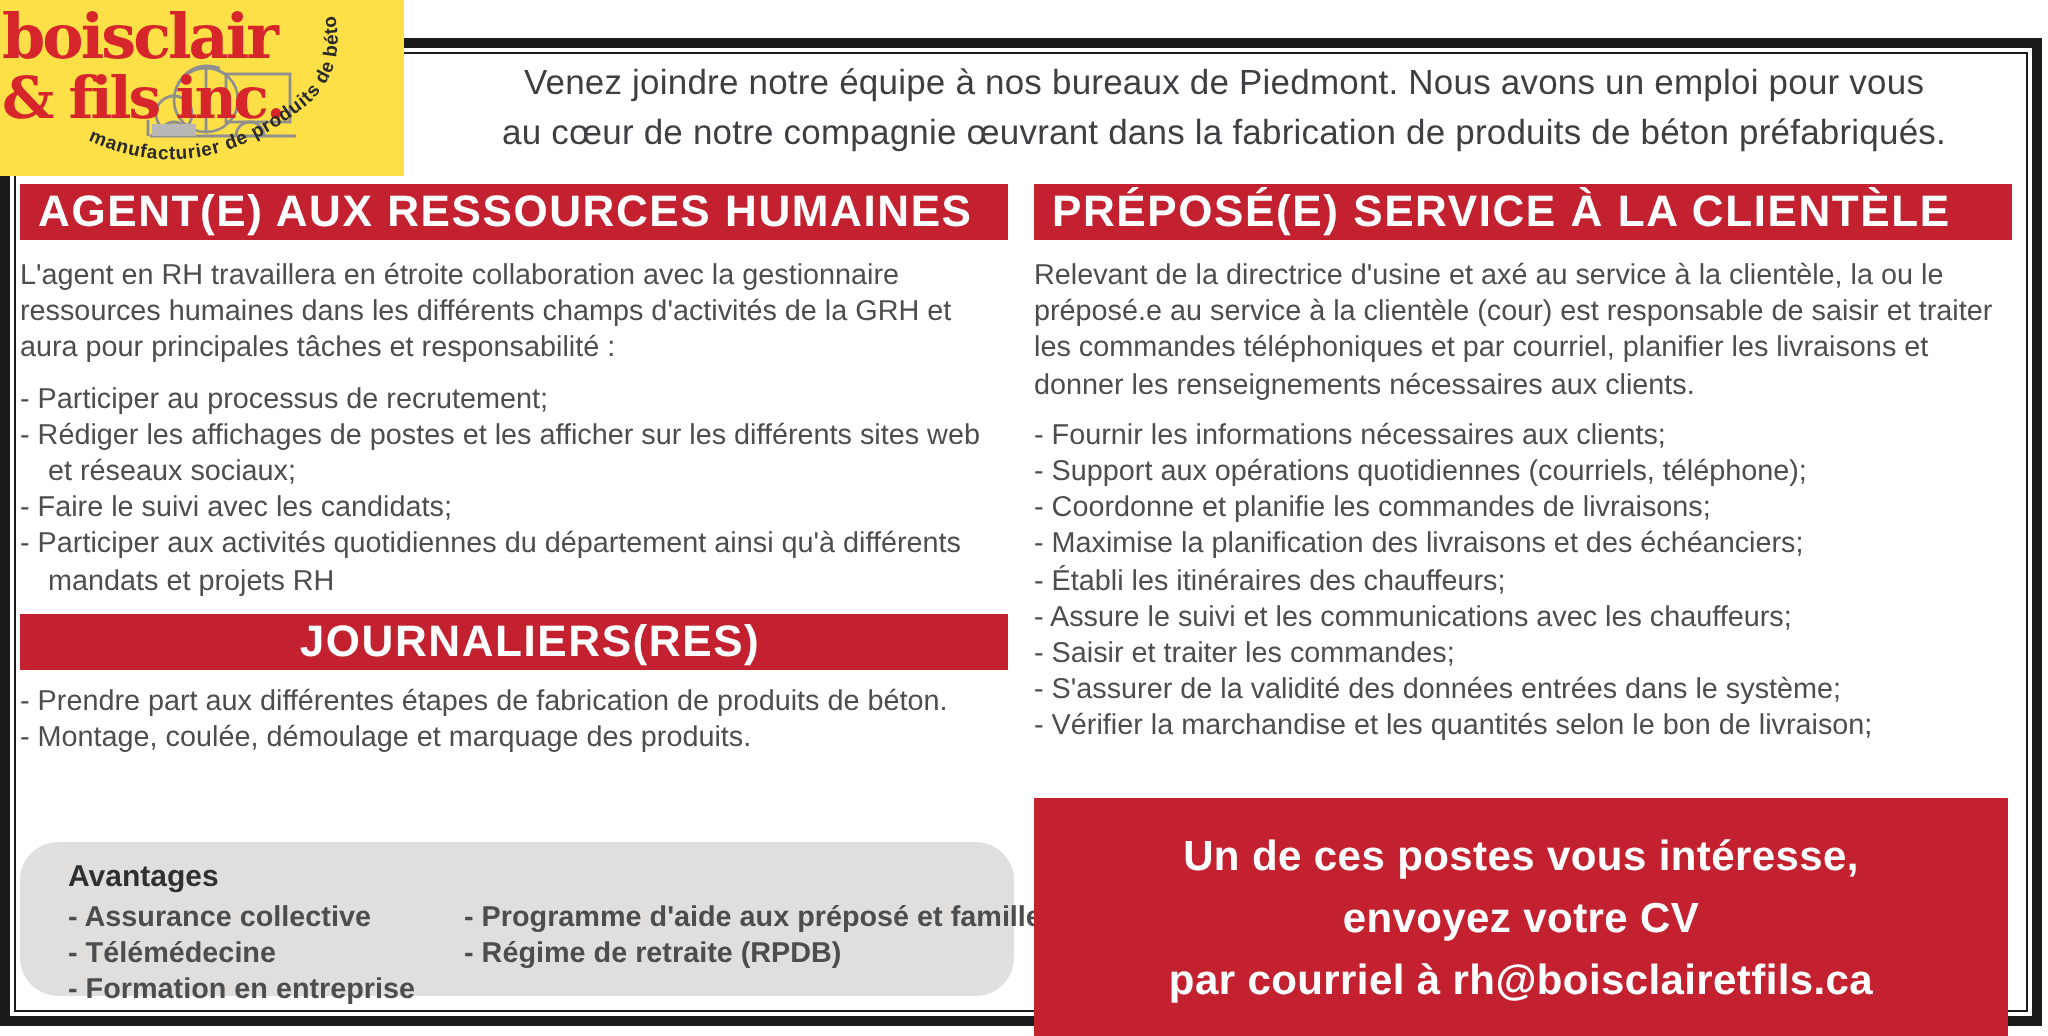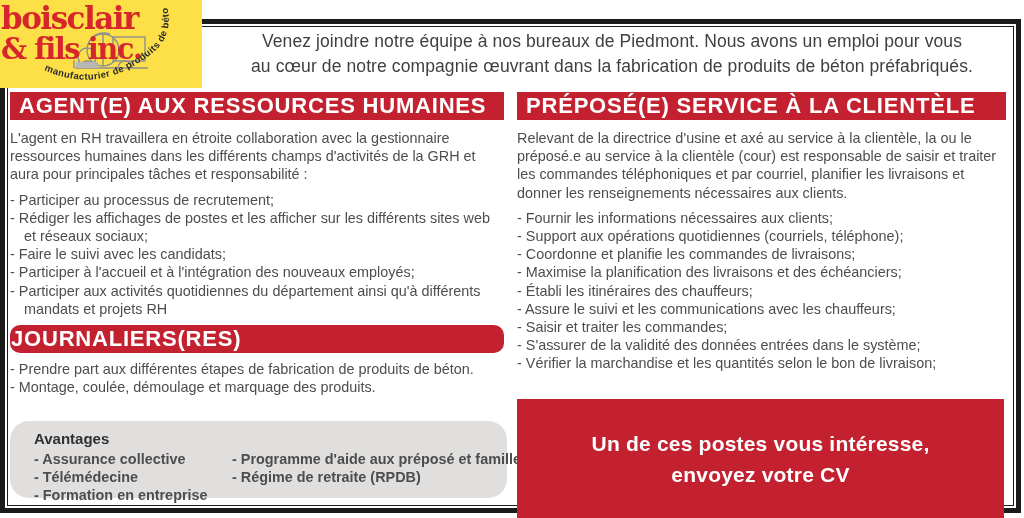--- a/index.html
+++ b/index.html
@@ -31,21 +31,21 @@
   
   .col{position:absolute;top:92px;z-index:4;}
   .col-left{left:10px;width:494px;}
   .col-right{left:517px;width:489px;}
   .bar{
     background:#c42130;color:#ffffff;font-weight:bold;
     font-size:22px;height:28px;line-height:28px;
     padding-left:9px;letter-spacing:.8px;box-sizing:border-box;
     white-space:nowrap;
   }
-  .bar.centered{text-align:left;padding-left:1px;border-radius:10px;}
+  .bar.centered{text-align:center;padding-left:16px;}
   .para{
     margin-top:9px;color:#4c4d4f;font-size:14.4px;line-height:18.2px;
   }
   .bullets{margin-top:7px;color:#4c4d4f;font-size:14.4px;line-height:18.2px;}
   .bullets .bullet{padding-left:14px;text-indent:-14px;}
   .bullets .bullet::before{content:"- ";}
   .bar-2{margin-top:7px;}
   
   .benefits{
     position:absolute;left:10px;top:421px;width:497px;height:77px;z-index:4;
@@ -107,21 +107,20 @@
   <div>au cœur de notre compagnie œuvrant dans la fabrication de produits de béton préfabriqués.</div>
 </div>
 
 <div class="col col-left">
   <div class="bar">AGENT(E) AUX RESSOURCES HUMAINES</div>
   <div class="para">L'agent en RH travaillera en étroite collaboration avec la gestionnaire ressources humaines dans les différents champs d'activités de la GRH et aura pour principales tâches et responsabilité :</div>
   <div class="bullets">
       <div class="bullet">Participer au processus de recrutement;</div>
       <div class="bullet">Rédiger les affichages de postes et les afficher sur les différents sites web et réseaux sociaux;</div>
       <div class="bullet">Faire le suivi avec les candidats;</div>
-      <div class="bullet">Participer à l'accueil et à l'intégration des nouveaux employés;</div>
       <div class="bullet">Participer aux activités quotidiennes du département ainsi qu'à différents mandats et projets RH</div>
     </div>
   <div class="bar centered bar-2">JOURNALIERS(RES)</div>
   <div class="bullets">
       <div class="bullet">Prendre part aux différentes étapes de fabrication de produits de béton.</div>
       <div class="bullet">Montage, coulée, démoulage et marquage des produits.</div>
     </div>
 </div>
 
 <div class="benefits">
@@ -151,13 +150,14 @@
       <div class="bullet">Assure le suivi et les communications avec les chauffeurs;</div>
       <div class="bullet">Saisir et traiter les commandes;</div>
       <div class="bullet">S'assurer de la validité des données entrées dans le système;</div>
       <div class="bullet">Vérifier la marchandise et les quantités selon le bon de livraison;</div>
     </div>
 </div>
 
 <div class="cta">
   <div>Un de ces postes vous intéresse,</div>
   <div>envoyez votre CV</div>
+  <div>par courriel à rh@boisclairetfils.ca</div>
 </div>
 
 </body></html>

